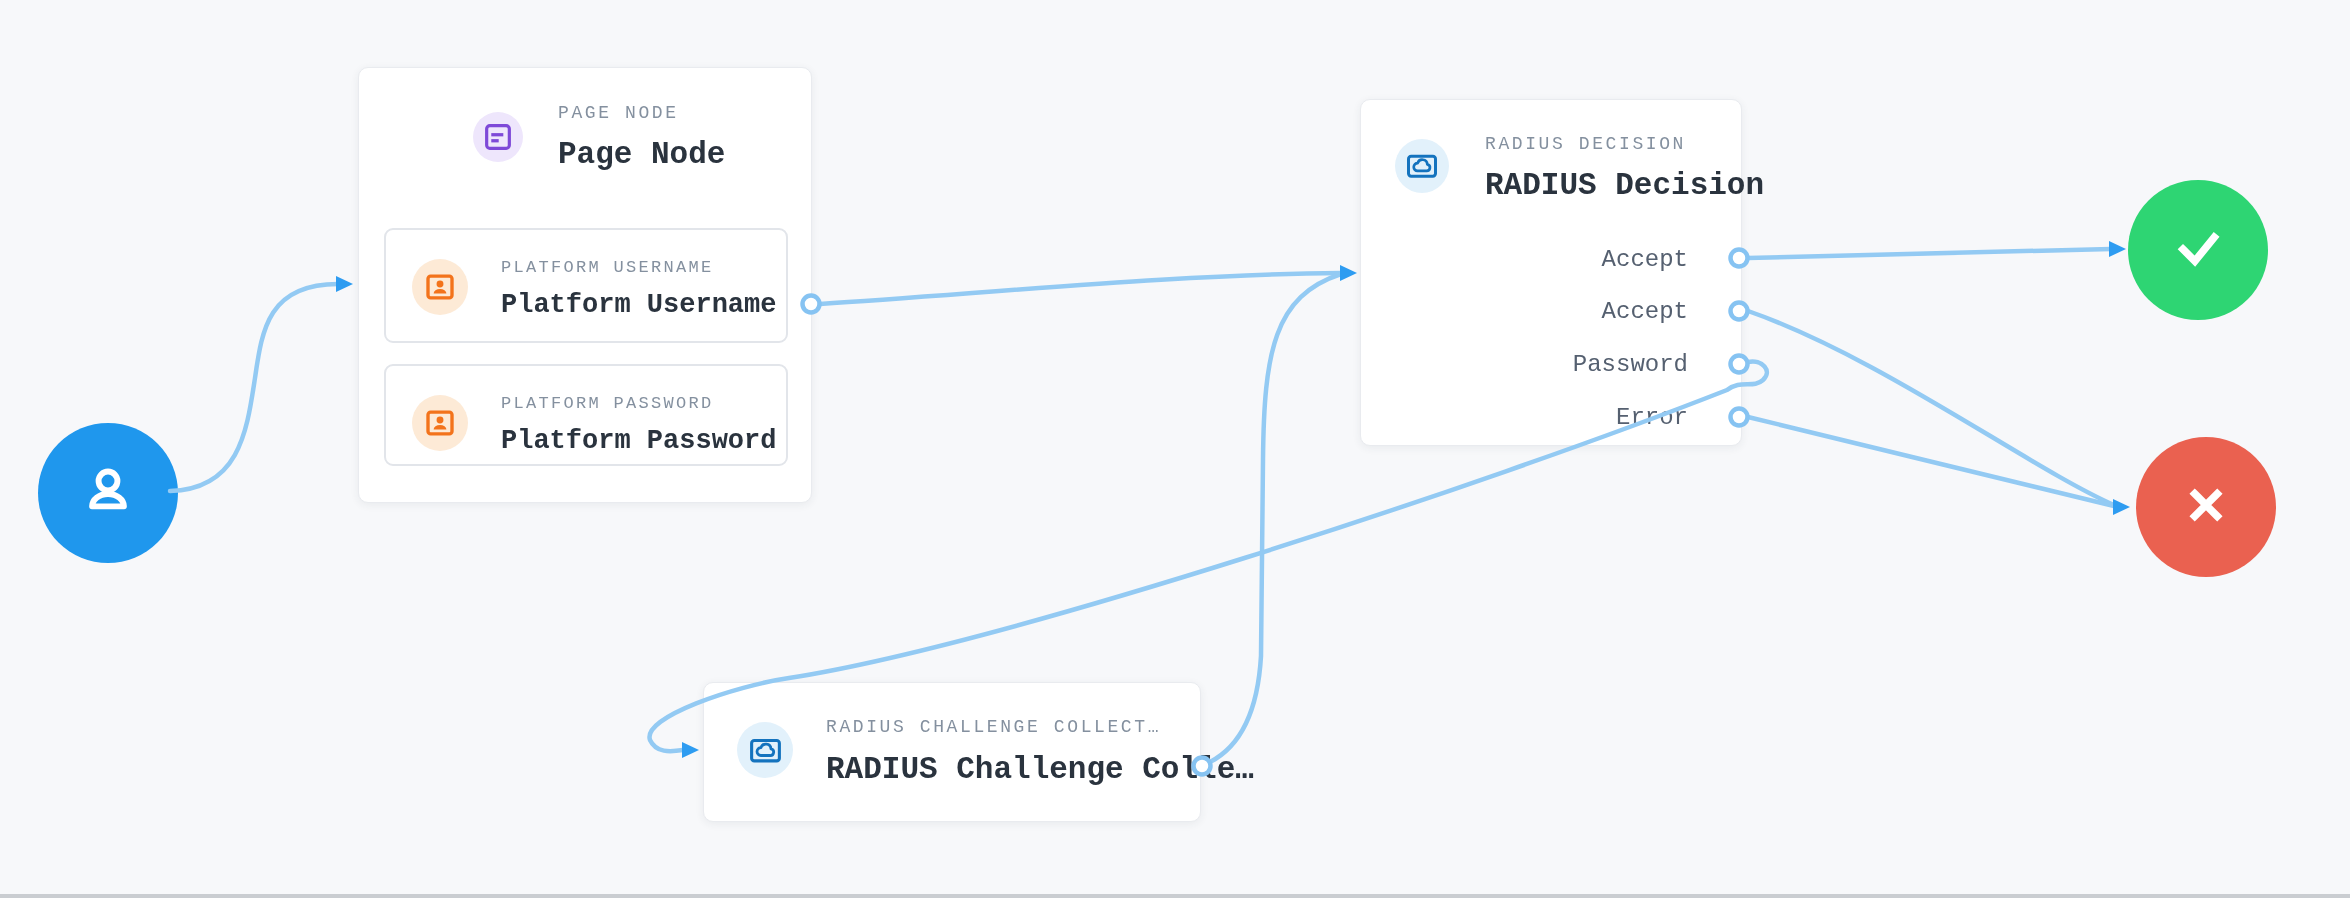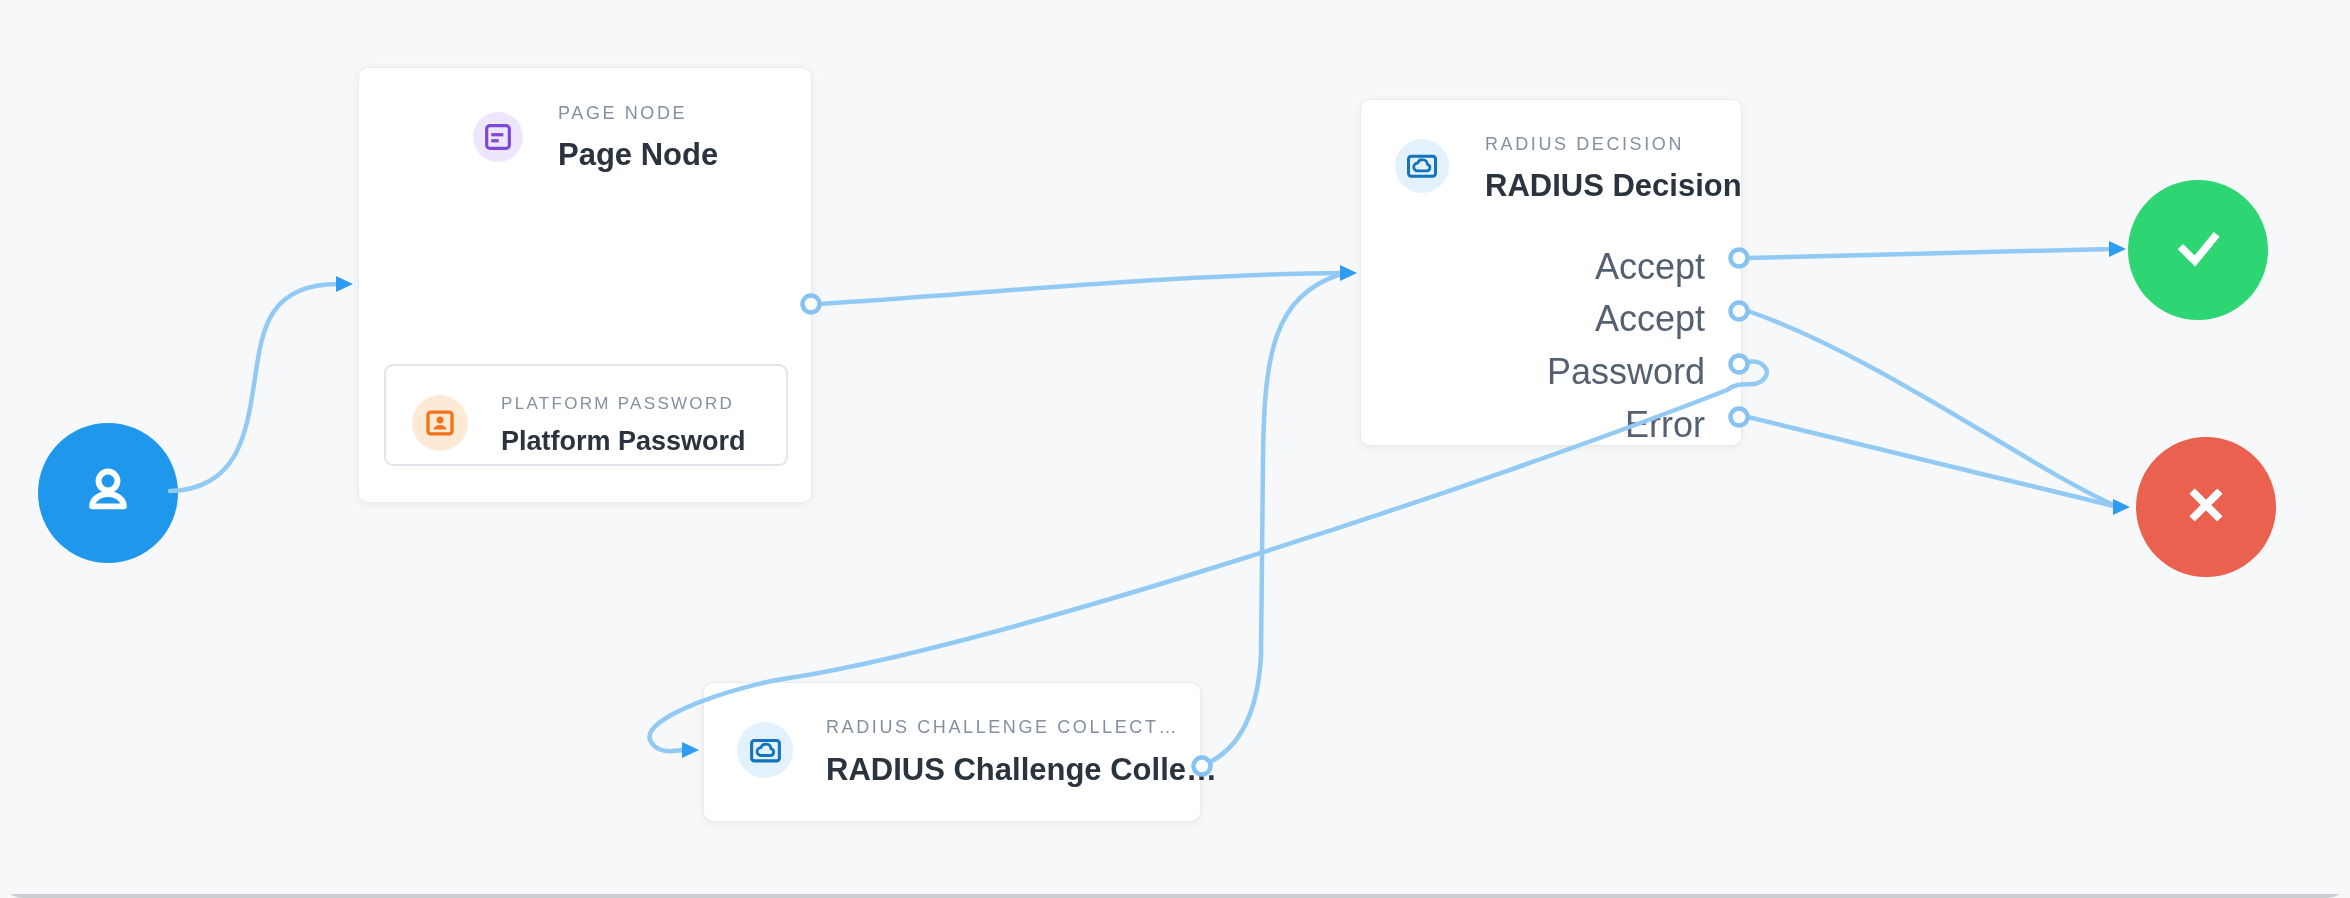--- a/index.html
+++ b/index.html
@@ -5,32 +5,32 @@
   :root{
     --bg:#f7f8fa; --strip:#cacdd1; --card-bg:#ffffff; --card-border:#e9ebef;
     --subcard-border:#e2e5ea; --edge:#93caf3; --arrow:#2e9cf1; --port:#86c3f2;
     --label:#84909f; --title:#2a333e; --output:#556070;
     --start:#1f97ed; --success:#2ed573; --failure:#ea6150;
     --purple:#7e49d8; --purple-bg:#eee6fc; --orange:#f3731b; --orange-bg:#fdead6;
     --blue:#1473be; --blue-bg:#e2f1fb;
   }
   html,body{margin:0;padding:0;background:var(--bg);}
   .canvas{position:relative;width:2350px;height:898px;background:var(--bg);
-    font-family:Liberation Sans, sans-serif;overflow:hidden;border-radius:23px;}
+    font-family:Liberation Mono, monospace;overflow:hidden;}
   .bottom-strip{position:absolute;left:0;bottom:0;width:100%;height:4px;background:var(--strip);}
   .node-card{position:absolute;background:var(--card-bg);border:1px solid var(--card-border);
     border-radius:10px;box-shadow:0 2px 8px rgba(40,52,70,.07);box-sizing:border-box;}
   .sub-card{position:absolute;background:#fff;border:2px solid var(--subcard-border);
     border-radius:9px;box-sizing:border-box;}
   .icon-circle{position:absolute;border-radius:50%;display:flex;align-items:center;justify-content:center;}
   .cat-label{position:absolute;font-size:18px;letter-spacing:2.6px;color:var(--label);white-space:nowrap;}
   .card-title{position:absolute;font-size:31px;font-weight:700;color:var(--title);white-space:nowrap;}
   .sub-label{position:absolute;font-size:17px;letter-spacing:2.3px;color:var(--label);white-space:nowrap;}
   .sub-title{position:absolute;font-size:27px;font-weight:700;color:var(--title);white-space:nowrap;}
-  .output-row{position:absolute;right:36px;font-size:36px;color:var(--output);white-space:nowrap;}
+  .output-row{position:absolute;right:53px;font-size:24px;color:var(--output);white-space:nowrap;}
   .terminal{position:absolute;width:140px;height:140px;border-radius:50%;
     display:flex;align-items:center;justify-content:center;}
   .edges{position:absolute;left:0;top:0;z-index:3;}
   .edges path.edge{stroke:var(--edge);stroke-width:4.5;fill:none;stroke-linecap:round;}
   .edges polygon.arrowhead{fill:var(--arrow);}
   .edges circle.port{fill:#fff;stroke:var(--port);stroke-width:4.5;}
 </style>
 </head>
 <body>
 
@@ -49,20 +49,31 @@
     <div class="icon-circle" style="left:114px;top:44px;width:50px;height:50px;background:var(--purple-bg);">
       <svg width="34" height="34" viewBox="0 0 48 48">
         <rect x="8" y="8" width="32" height="32" rx="4.5" fill="none" stroke="var(--purple)" stroke-width="4.5"></rect>
         <rect x="14.5" y="18.5" width="17" height="4.6" fill="var(--purple)"></rect>
         <rect x="14.5" y="27" width="10.5" height="4.6" fill="var(--purple)"></rect>
       </svg>
     </div>
     <div class="cat-label" style="left:199px;top:35px;">PAGE NODE</div>
     <div class="card-title" style="left:199px;top:69px;">Page Node</div>
 
+    <div class="sub-card" style="left:25px;top:160px;width:404px;height:115px;">
+      <div class="icon-circle" style="left:26px;top:29px;width:56px;height:56px;background:var(--orange-bg);">
+        <svg width="36" height="36" viewBox="0 0 48 48">
+          <rect x="8" y="9.5" width="32" height="29" rx="3.5" fill="none" stroke="var(--orange)" stroke-width="4.5"></rect>
+          <circle cx="24" cy="20" r="4.6" fill="var(--orange)"></circle>
+          <path d="M15.5 32.5 a8.5,6 0 0 1 17 0 z" fill="var(--orange)"></path>
+        </svg>
+      </div>
+      <div class="sub-label" style="left:115px;top:28px;">PLATFORM USERNAME</div>
+      <div class="sub-title" style="left:115px;top:60px;">Platform Username</div>
+    </div>
 
     <div class="sub-card" style="left:25px;top:296px;width:404px;height:102px;">
       <div class="icon-circle" style="left:26px;top:29px;width:56px;height:56px;background:var(--orange-bg);">
         <svg width="36" height="36" viewBox="0 0 48 48">
           <rect x="8" y="9.5" width="32" height="29" rx="3.5" fill="none" stroke="var(--orange)" stroke-width="4.5"></rect>
           <circle cx="24" cy="20" r="4.6" fill="var(--orange)"></circle>
           <path d="M15.5 32.5 a8.5,6 0 0 1 17 0 z" fill="var(--orange)"></path>
         </svg>
       </div>
       <div class="sub-label" style="left:115px;top:28px;">PLATFORM PASSWORD</div>

